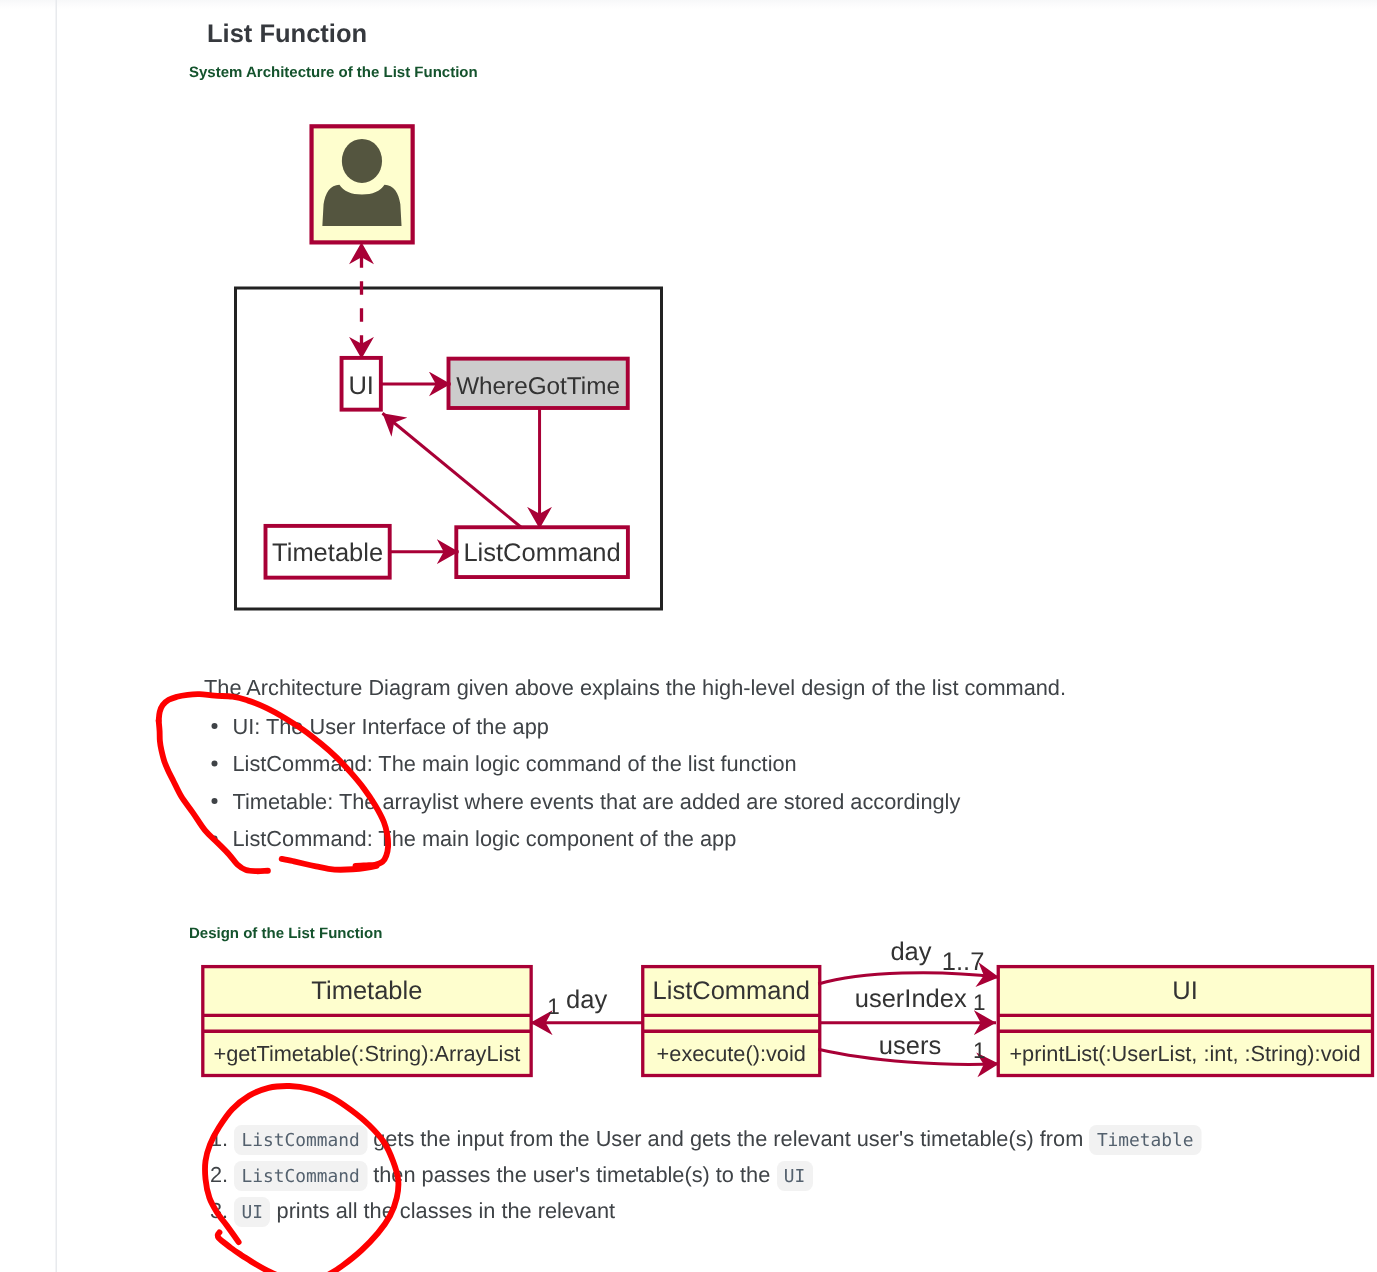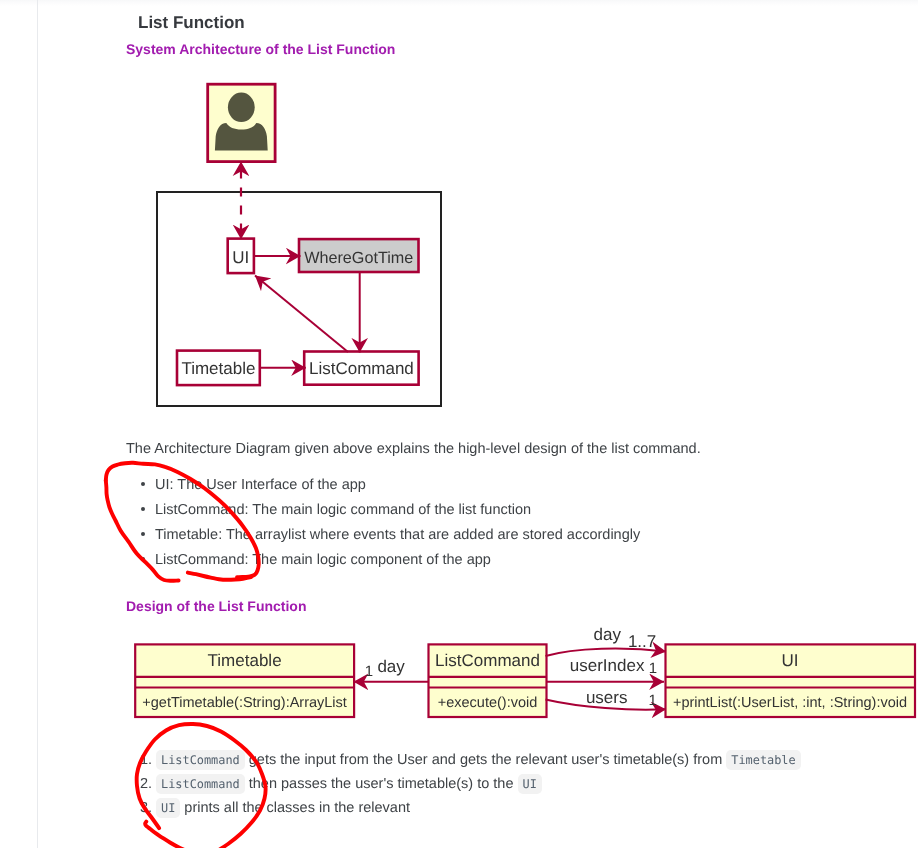--- a/index.html
+++ b/index.html
@@ -6,23 +6,23 @@
   body{width:918px;height:848px;background:#ffffff;
        font-family:"Liberation Sans",sans-serif;overflow:hidden;position:relative;
        -webkit-font-smoothing:antialiased;text-rendering:geometricPrecision;}
   .page{position:absolute;left:0;top:0;width:918px;height:848px;background:#fff;}
   .sidebar-rule{position:absolute;left:37px;top:0;width:1px;height:848px;background:#e8eaed;}
   .topbar-tint{position:absolute;left:0;top:0;width:918px;height:6px;
                background:linear-gradient(to bottom,#f7f8f9 0%,#fbfbfc 40%,#ffffff 100%);}
 
   .page-title{position:absolute;left:126px;top:0px;margin:12px;font-size:17px;font-weight:700;
               color:#36393e;line-height:22px;white-space:pre;}
-  .section-title{position:absolute;left:126px;margin:0;font-size:14px;font-weight:700;
-                 color:#a21caf;line-height:18px;white-space:pre;}
-  .para{position:absolute;left:126px;margin:0;font-size:14.5px;color:#3f4347;
+  .section-title{position:absolute;left:126px;margin:0;font-size:10px;font-weight:700;
+                 color:#14532d;line-height:18px;white-space:pre;}
+  .para{position:absolute;left:126px;margin:10px;font-size:14.5px;color:#3f4347;
         line-height:18px;white-space:pre;}
 
   
   .bullet-list{position:absolute;left:0;top:0;}
   .bullet-row{position:absolute;left:0;height:18px;}
   .bullet-dot{position:absolute;left:141px;top:7.7px;width:4.4px;height:4.4px;border-radius:50%;
               background:#3f4347;}
   .bullet-text{position:absolute;left:155px;top:2px;font-size:14.5px;color:#3f4347;
                line-height:18px;white-space:pre;}
 
@@ -105,21 +105,21 @@
     <div class="bullet-row" style="top:524px;">
       <span class="bullet-dot"></span>
       <span class="bullet-text">Timetable: The arraylist where events that are added are stored accordingly</span>
     </div>
     <div class="bullet-row" style="top:549px;">
       <span class="bullet-dot"></span>
       <span class="bullet-text">ListCommand: The main logic component of the app</span>
     </div>
   </div>
 
-  <h2 class="section-title" style="top:597px;">Design of the List Function</h2>
+  <h2 class="section-title" style="top:614px;">Design of the List Function</h2>
 
   <svg id="class-diagram" style="position:absolute;left:125px;top:618px;width:793px;height:110px;" viewBox="0 0 793 110">
     <defs>
       <marker id="cah" markerWidth="18" markerHeight="17" refX="14.8" refY="8.3" orient="auto" markerUnits="userSpaceOnUse">
         <path d="M0,0 L14.8,8.3 L0,16.6 L4.6,8.3 Z" fill="#a80036"></path>
       </marker>
     </defs>
 
     <g>
       <rect x="10.2" y="26.4" width="218.9" height="72.6" fill="#fefece" stroke="#a80036" stroke-width="2.2"></rect>

